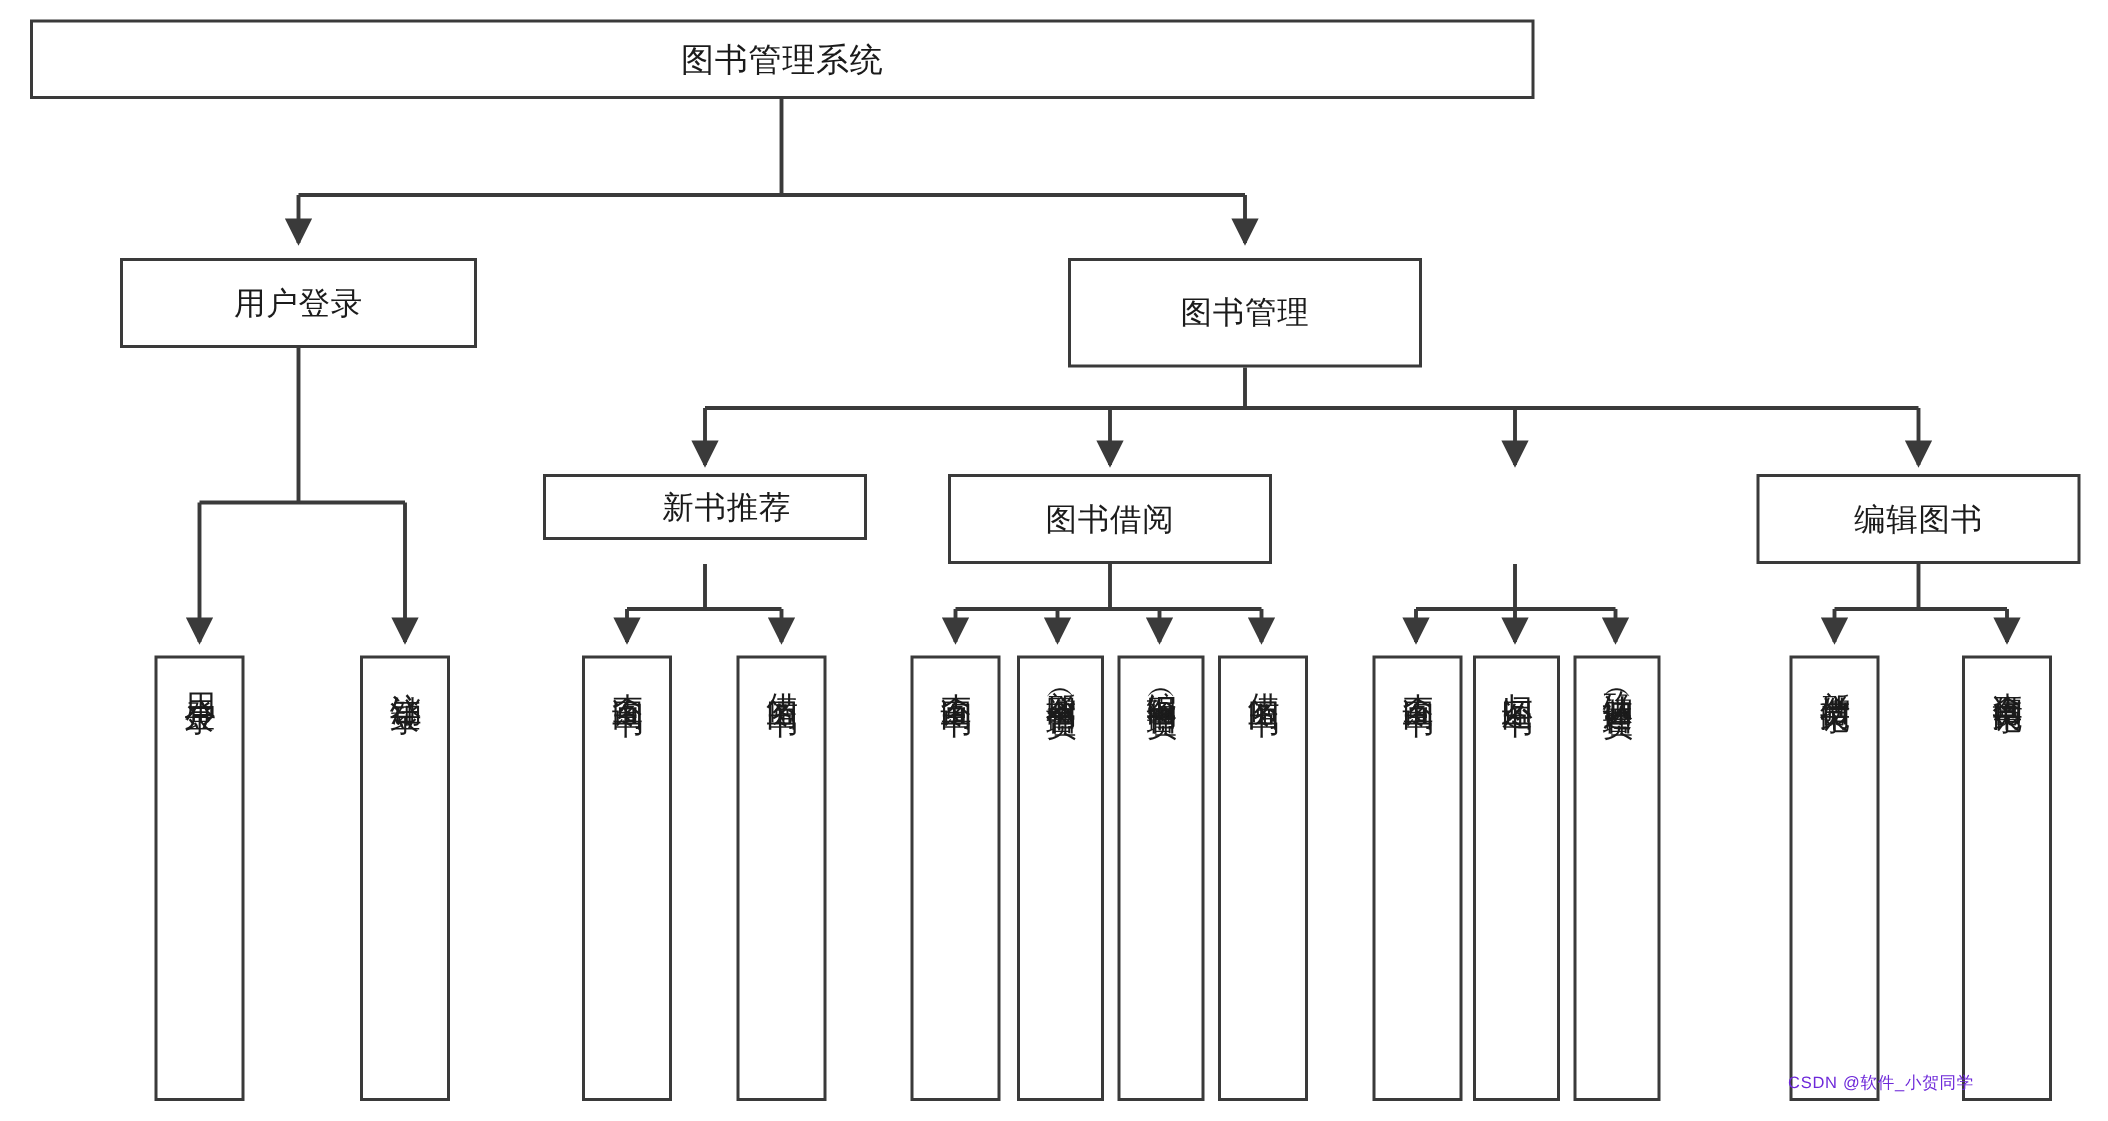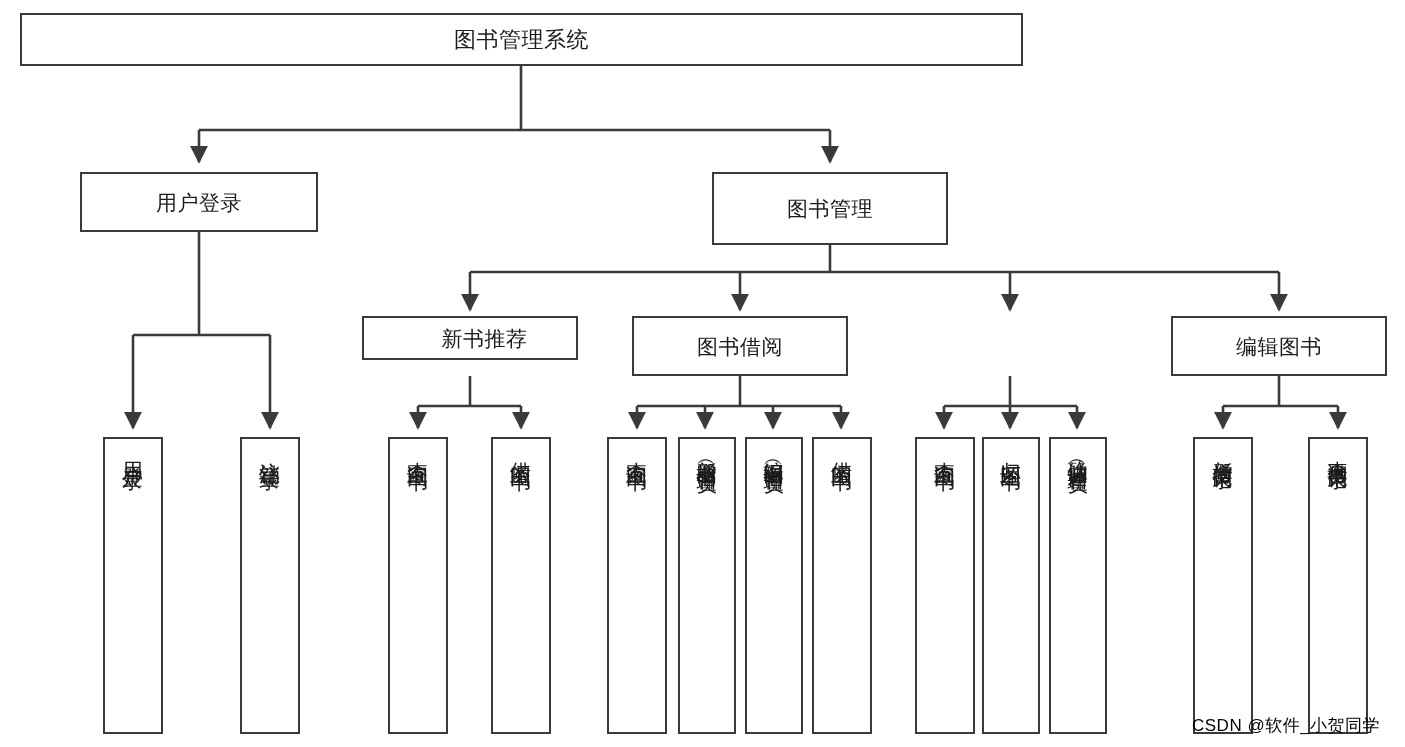--- a/index.html
+++ b/index.html
@@ -62,22 +62,22 @@
     letter-spacing: 3px;
     line-height: 1;
     white-space: nowrap;
   }
   .node.vertical.tall .label {
     letter-spacing: 2px;
     font-size: 20px;
   }
   .watermark {
     position: absolute;
-    color: #000000;
-    font-size: 17px;
+    color: #6d28d9;
+    font-size: 11px;
     white-space: nowrap;
     letter-spacing: 0.5px;
     font-family: "Liberation Sans", "DejaVu Sans", sans-serif;
   }
 </style>
 </head>
 <body>
 
 <div id="diagram-root">
 

